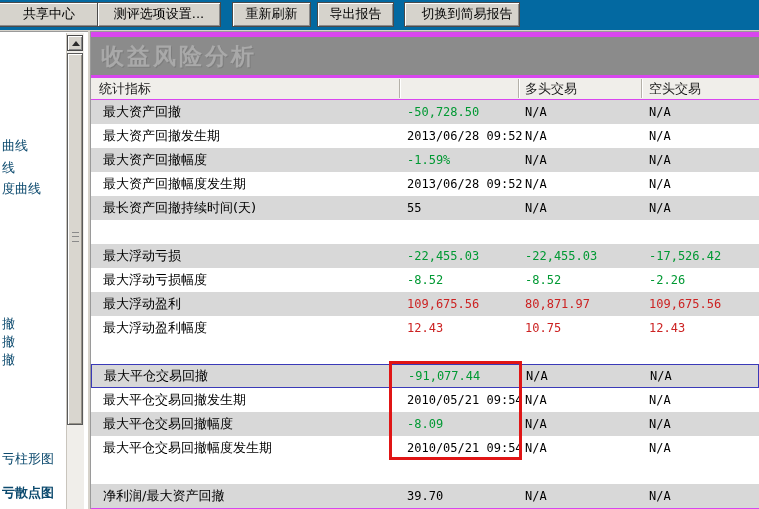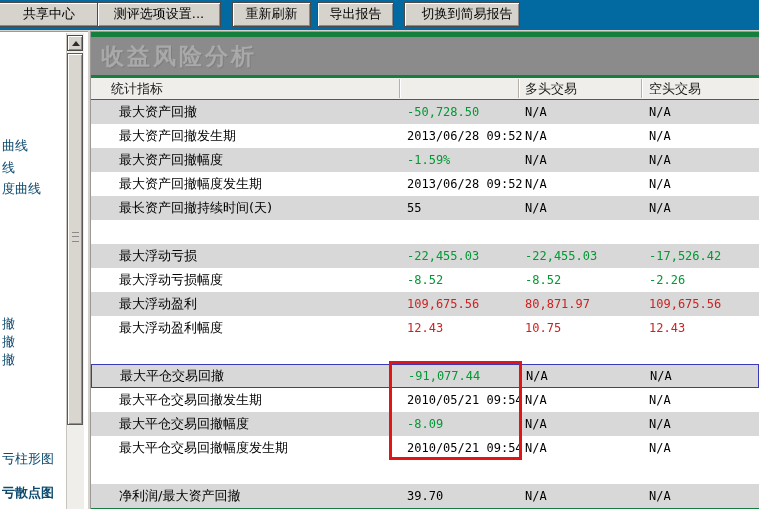--- a/index.html
+++ b/index.html
@@ -27,36 +27,36 @@
   }
   .vs-up .arr{position:absolute;left:4px;top:5px;width:0;height:0;border-left:4px solid transparent;border-right:4px solid transparent;border-bottom:5px solid #2b2b2b;}
   .vs-thumb{
     position:absolute;left:0;top:20px;width:16px;height:372px;background:#d9d6cf;
     border:1px solid #5a5a5a;box-shadow:inset 1px 1px 0 #ffffff,inset -1px -1px 0 #969289;box-sizing:border-box;
   }
   .vs-grip{position:absolute;left:4px;top:178px;width:7px;height:8px;
     border-top:1px solid #8a8a8a;border-bottom:1px solid #8a8a8a;}
   .vs-grip:before{content:"";position:absolute;left:0;top:3px;width:7px;height:1px;background:#8a8a8a;}
   
-  .main{position:absolute;left:90px;top:31px;right:0;bottom:0;background:#15803d;border-left:1px solid #9a9a9a;border-top:1px solid #9a9a9a;}
+  .main{position:absolute;left:90px;top:31px;right:0;bottom:0;background:#d946ef;border-left:1px solid #9a9a9a;border-top:1px solid #9a9a9a;}
   .banner{position:absolute;left:0;top:5px;right:0;height:38px;background:#8b8b8b;}
   .banner .title{
     position:absolute;left:10px;top:4px;font-size:23px;font-weight:bold;letter-spacing:3px;
     color:#a9a9a9;text-shadow:1px 1px 0 #7d7d7d;white-space:nowrap;
   }
   .thead{position:absolute;left:0;top:46px;right:0;height:21px;background:#f0eeea;color:#1a1a1a;}
   .thead .hcell{position:absolute;top:0;height:21px;line-height:21px;white-space:nowrap;}
   .hsep{position:absolute;top:1px;width:1px;height:19px;background:#b4b0a8;box-shadow:1px 0 0 #ffffff;}
   .tbody{position:absolute;left:0;top:68px;right:0;bottom:0;overflow:hidden;}
   .trow{position:relative;height:24px;display:flex;align-items:stretch;background:#ffffff;box-sizing:border-box;}
   .trow.shaded{background:#d8d8d8;}
   .trow.selected{border:1px solid #3a3ab8;}
   .tcell{line-height:24px;white-space:nowrap;overflow:visible;}
   .trow.selected .tcell{line-height:22px;}
-  .c-label{width:308px;padding-left:28px;box-sizing:border-box;flex:none;}
+  .c-label{width:308px;padding-left:12px;box-sizing:border-box;flex:none;}
   .c-all{width:119px;padding-left:8px;box-sizing:border-box;flex:none;}
   .c-long{width:123px;padding-left:7px;box-sizing:border-box;flex:none;}
   .c-short{width:119px;padding-left:8px;box-sizing:border-box;flex:none;}
   .c-val{font-family:"DejaVu Sans Mono","Liberation Mono",monospace;font-size:12px;}
   .c-green{color:#009933;}
   .c-red{color:#cc2222;}
   
   .red-box{position:absolute;left:389px;top:361px;width:133px;height:99px;border:3px solid #e01515;box-sizing:border-box;z-index:20;pointer-events:none;}
 </style>
 </head>
@@ -89,21 +89,21 @@
         <div class="vs-grip"></div>
       </div>
   </div>
 </div>
 
 <div class="main">
   <div class="banner">
     <div class="title">收益风险分析</div>
   </div>
   <div class="thead">
-    <div class="hcell" style="left:20px;">统计指标</div>
+    <div class="hcell" style="left:8px;">统计指标</div>
     <div class="hsep" style="left:308px;"></div>
     <div class="hcell" style="left:316px;margin-top:43px;">所有交易</div>
     <div class="hsep" style="left:427px;"></div>
     <div class="hcell" style="left:434px;">多头交易</div>
     <div class="hsep" style="left:550px;"></div>
     <div class="hcell" style="left:558px;">空头交易</div>
   </div>
   <div class="tbody">
       <div class="trow shaded">
         <div class="tcell c-label">最大资产回撤</div>

